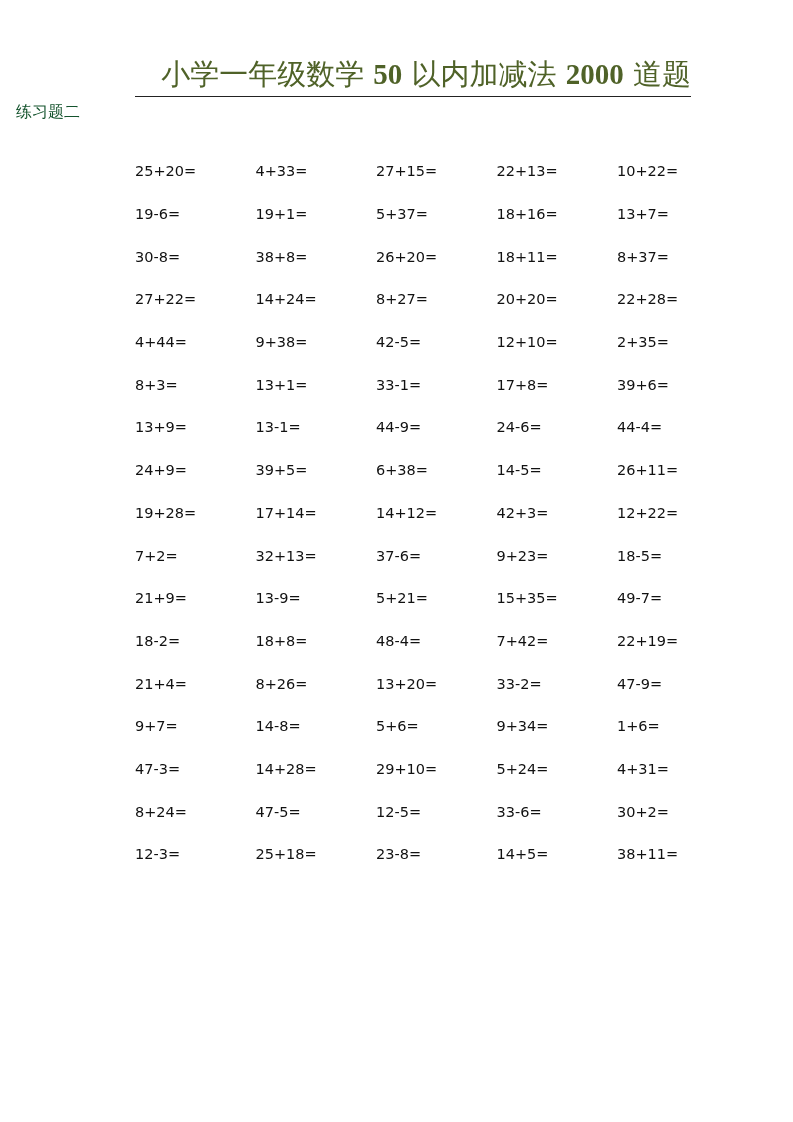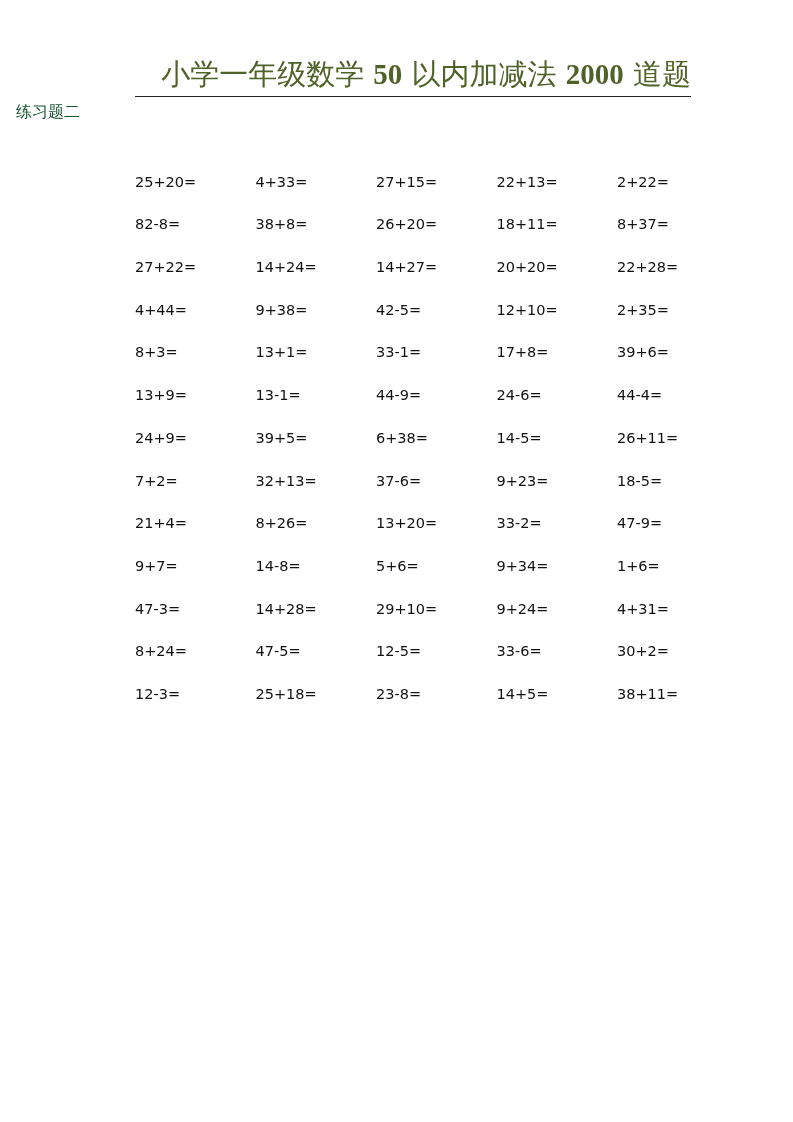--- a/index.html
+++ b/index.html
@@ -58,21 +58,21 @@
     }
     .grid {
       position: absolute;
       left: 119px;
       top: 150px;
       width: 580px;
     }
     .row {
       display: flex;
       height: 42.7px;
-      align-items: flex-end;
+      align-items: center;
     }
     .cell {
       width: 120.5px;
       flex: 0 0 120.5px;
       font-family: "DejaVu Sans", sans-serif;
       font-size: 14.5px;
       line-height: 22px;
       color: #111111;
       white-space: nowrap;
     }
@@ -90,33 +90,40 @@
   </div>
   <div class="rule"></div>
   <div class="subtitle">练习题二</div>
 
   <div class="grid" id="problem-grid">
       <div class="row">
         <div class="cell">25+20=</div>
         <div class="cell">4+33=</div>
         <div class="cell">27+15=</div>
         <div class="cell">22+13=</div>
-        <div class="cell">2+22=</div>
-      </div>
-      <div class="row">
-        <div class="cell">82-8=</div>
+        <div class="cell">10+22=</div>
+      </div>
+      <div class="row">
+        <div class="cell">19-6=</div>
+        <div class="cell">19+1=</div>
+        <div class="cell">5+37=</div>
+        <div class="cell">18+16=</div>
+        <div class="cell">13+7=</div>
+      </div>
+      <div class="row">
+        <div class="cell">30-8=</div>
         <div class="cell">38+8=</div>
         <div class="cell">26+20=</div>
         <div class="cell">18+11=</div>
         <div class="cell">8+37=</div>
       </div>
       <div class="row">
         <div class="cell">27+22=</div>
         <div class="cell">14+24=</div>
-        <div class="cell">14+27=</div>
+        <div class="cell">8+27=</div>
         <div class="cell">20+20=</div>
         <div class="cell">22+28=</div>
       </div>
       <div class="row">
         <div class="cell">4+44=</div>
         <div class="cell">9+38=</div>
         <div class="cell">42-5=</div>
         <div class="cell">12+10=</div>
         <div class="cell">2+35=</div>
       </div>
@@ -135,45 +142,66 @@
         <div class="cell">44-4=</div>
       </div>
       <div class="row">
         <div class="cell">24+9=</div>
         <div class="cell">39+5=</div>
         <div class="cell">6+38=</div>
         <div class="cell">14-5=</div>
         <div class="cell">26+11=</div>
       </div>
       <div class="row">
+        <div class="cell">19+28=</div>
+        <div class="cell">17+14=</div>
+        <div class="cell">14+12=</div>
+        <div class="cell">42+3=</div>
+        <div class="cell">12+22=</div>
+      </div>
+      <div class="row">
         <div class="cell">7+2=</div>
         <div class="cell">32+13=</div>
         <div class="cell">37-6=</div>
         <div class="cell">9+23=</div>
         <div class="cell">18-5=</div>
       </div>
       <div class="row">
+        <div class="cell">21+9=</div>
+        <div class="cell">13-9=</div>
+        <div class="cell">5+21=</div>
+        <div class="cell">15+35=</div>
+        <div class="cell">49-7=</div>
+      </div>
+      <div class="row">
+        <div class="cell">18-2=</div>
+        <div class="cell">18+8=</div>
+        <div class="cell">48-4=</div>
+        <div class="cell">7+42=</div>
+        <div class="cell">22+19=</div>
+      </div>
+      <div class="row">
         <div class="cell">21+4=</div>
         <div class="cell">8+26=</div>
         <div class="cell">13+20=</div>
         <div class="cell">33-2=</div>
         <div class="cell">47-9=</div>
       </div>
       <div class="row">
         <div class="cell">9+7=</div>
         <div class="cell">14-8=</div>
         <div class="cell">5+6=</div>
         <div class="cell">9+34=</div>
         <div class="cell">1+6=</div>
       </div>
       <div class="row">
         <div class="cell">47-3=</div>
         <div class="cell">14+28=</div>
         <div class="cell">29+10=</div>
-        <div class="cell">9+24=</div>
+        <div class="cell">5+24=</div>
         <div class="cell">4+31=</div>
       </div>
       <div class="row">
         <div class="cell">8+24=</div>
         <div class="cell">47-5=</div>
         <div class="cell">12-5=</div>
         <div class="cell">33-6=</div>
         <div class="cell">30+2=</div>
       </div>
       <div class="row">

